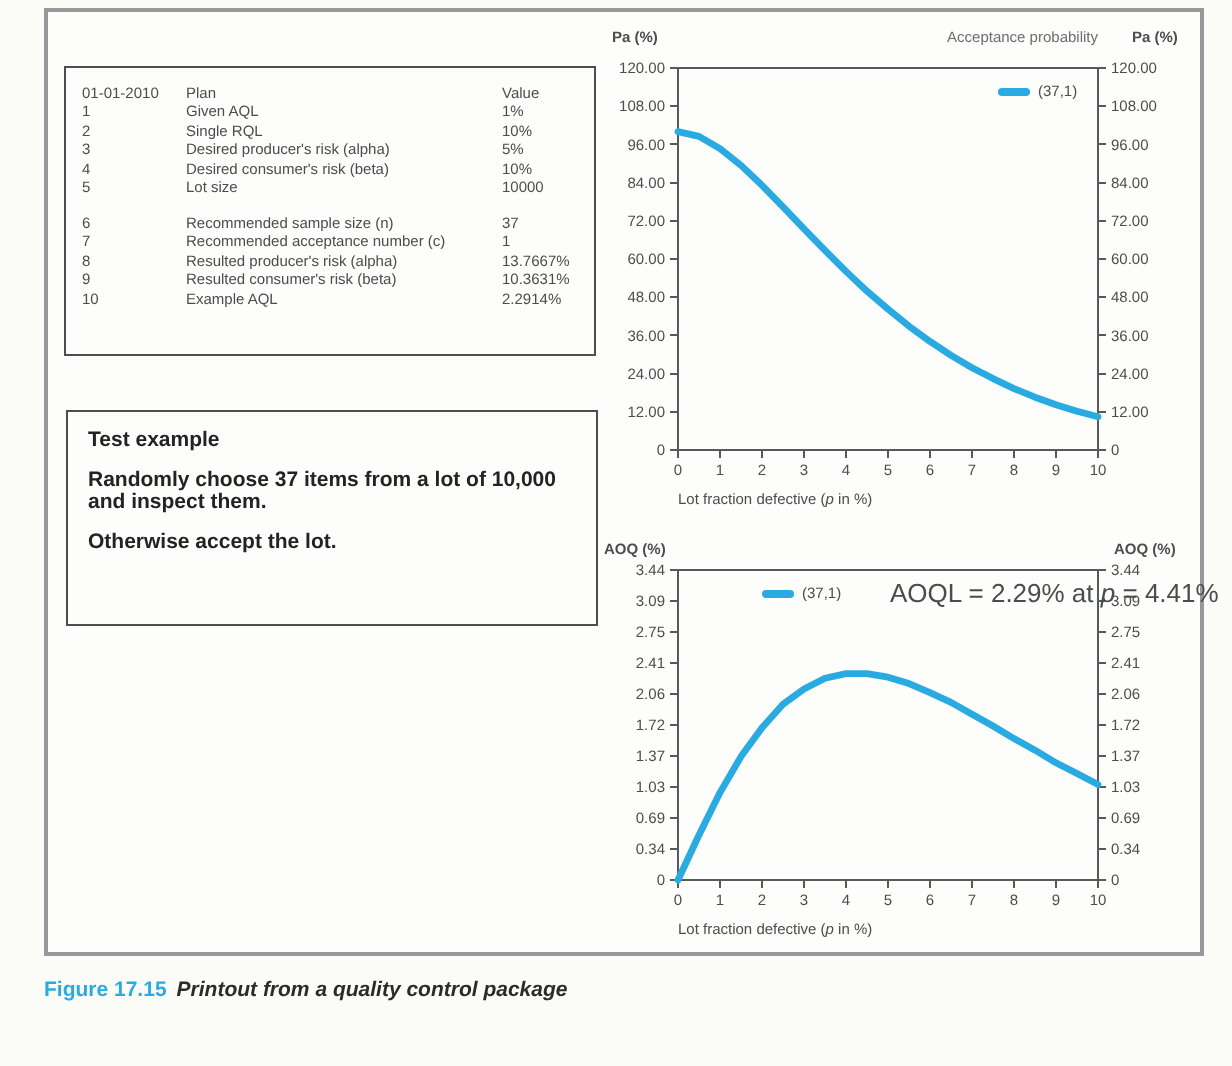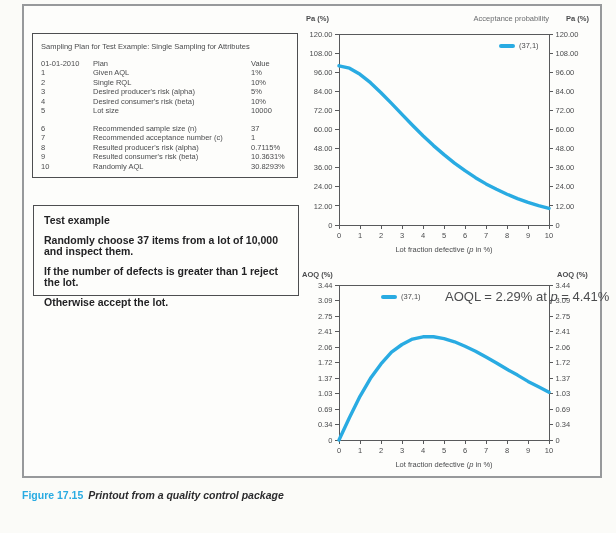--- a/index.html
+++ b/index.html
@@ -13,45 +13,44 @@
     position:absolute;left:22px;top:4px;width:580px;height:474px;
     box-sizing:border-box;border:2px solid #97999b;background:#fdfdfb;
   }
   .box{
     position:absolute;box-sizing:border-box;border:1px solid #4d4e50;background:#fdfdfb;
   }
   .plan-box{left:32px;top:33px;width:266px;height:145px;padding:9px 8px 0 8px;font-size:7.5px;line-height:8px;}
   .plan-title{margin-bottom:9px;}
   .plan-grid{display:grid;grid-template-columns:52px 158px 1fr;row-gap:1.7px;line-height:7.8px;font-size:7.5px;}
   .plan-gap{grid-column:1 / -1;height:6px;}
-  .test-box{left:33px;top:205px;width:266px;height:91px;padding:9px 10px;font-weight:bold;font-size:10.5px;line-height:11.5px;color:#232325;}
+  .test-box{left:33px;top:205px;width:266px;height:108px;padding:9px 10px;font-weight:bold;font-size:10.5px;line-height:11.5px;color:#232325;}
   .test-title{margin-bottom:8px;}
   .test-par{margin-bottom:8px;white-space:pre-line;}
   .chart-label{position:absolute;font-size:7.5px;line-height:8px;}
   .ylab{font-weight:bold;color:#4b4c4e;}
   .chart-title{width:210px;text-align:right;color:#6b6d6f;}
-  .xlab{width:210px;text-align:center;color:#4b4c4e;}
+  .xlab{width:210px;text-align:left;color:#4b4c4e;}
   .legend{position:absolute;display:flex;align-items:center;gap:4px;font-size:7.5px;line-height:8px;color:#4b4c4e;}
   .legend-swatch{width:16px;height:3.2px;border-radius:2px;background:#29abe2;}
   .annotation{position:absolute;font-size:13px;line-height:8px;color:#4b4c4e;text-align:right;}
   .var-italic{font-style:italic;}
   #chart-layer{position:absolute;left:0;top:0;pointer-events:none;}
   .caption{position:absolute;left:22px;top:489px;font-size:10.5px;font-weight:bold;display:flex;gap:5px;}
   .caption-label{color:#29abe2;}
   .caption-text{color:#2b2b2d;font-style:italic;}
 </style>
 </head>
 <body>
 
 <div class="page">
 
   <div class="frame"></div>
 
   <div class="box plan-box">
-    <div class="plan-title">Sampling Plan for Test Example: Single Sampling for Attributes</div>
     <div class="plan-grid" id="plan-grid">
         <div>01-01-2010</div>
         <div>Plan</div>
         <div>Value</div>
         <div>1</div>
         <div>Given AQL</div>
         <div>1%</div>
         <div>2</div>
         <div>Single RQL</div>
         <div>10%</div>
@@ -66,36 +65,34 @@
         <div>10000</div>
         <div class="plan-gap"></div>
         <div>6</div>
         <div>Recommended sample size (n)</div>
         <div>37</div>
         <div>7</div>
         <div>Recommended acceptance number (c)</div>
         <div>1</div>
         <div>8</div>
         <div>Resulted producer's risk (alpha)</div>
-        <div>0.7115%</div>
+        <div>13.7667%</div>
         <div>9</div>
         <div>Resulted consumer's risk (beta)</div>
         <div>10.3631%</div>
         <div>10</div>
-        <div>Randomly AQL</div>
-        <div>30.8293%</div>
+        <div>Example AQL</div>
+        <div>2.2914%</div>
       </div>
   </div>
 
   <div class="box test-box">
     <div class="test-title">Test example</div>
     <div class="test-par">Randomly choose 37 items from a lot of 10,000
 and inspect them.</div>
-    <div class="test-par">If the number of defects is greater than 1 reject
-the lot.</div>
     <div class="test-par">Otherwise accept the lot.</div>
   </div>
 
   <svg id="chart-layer" width="616" height="533" style="font-family: &quot;Liberation Sans&quot;, sans-serif;">
       <rect x="339" y="34" width="210" height="191" fill="none" stroke="#58595b" stroke-width="1" shape-rendering="crispEdges"></rect>
       <line x1="335" y1="225" x2="339" y2="225" stroke="#58595b" stroke-width="1" shape-rendering="crispEdges"></line>
       <line x1="549" y1="225" x2="553" y2="225" stroke="#58595b" stroke-width="1" shape-rendering="crispEdges"></line>
       <text x="332.5" y="227.6" text-anchor="end" fill="#4b4c4e" font-size="7.5">0</text>
       <text x="555.5" y="227.6" text-anchor="start" fill="#4b4c4e" font-size="7.5">0</text>
       <line x1="335" y1="205.9" x2="339" y2="205.9" stroke="#58595b" stroke-width="1" shape-rendering="crispEdges"></line>

